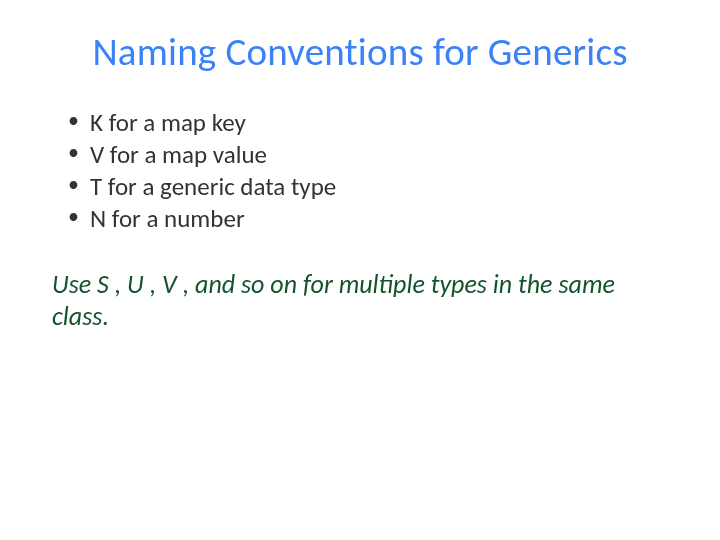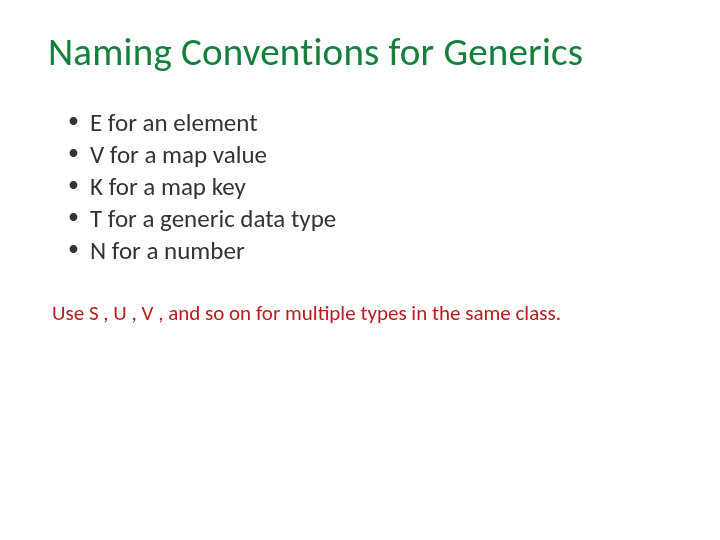--- a/index.html
+++ b/index.html
@@ -12,22 +12,22 @@
       overflow: hidden;
     }
     .slide {
       width: 100%;
       height: 100%;
       padding: 28px 48px 40px 48px;
     }
     .title {
       font-size: 39px;
       font-weight: 400;
-      text-align: left;
-      color: #15803d;
+      text-align: center;
+      color: #3b82f6;
       margin-bottom: 32px;
       letter-spacing: 0.2px;
     }
     .bullets {
       list-style: none;
       padding-left: 20px;
       margin-bottom: 34px;
     }
     .bullets li {
       position: relative;
@@ -38,33 +38,33 @@
     }
     .bullets li::before {
       content: "•";
       position: absolute;
       left: 0;
       top: 0;
       font-size: 22px;
       color: #333;
     }
     .note {
-      font-size: 21px;
+      font-size: 26px;
       line-height: 1.22;
-      color: #b91c1c;
+      color: #14532d;
       padding-left: 4px;
       padding-right: 10px;
+      font-style: italic;
     }
   </style>
 </head>
 <body>
 
 <div class="slide">
   <h1 class="title">Naming Conventions for Generics</h1>
   <ul class="bullets">
-    <li>E for an element</li>
+    <li>K for a map key</li>
     <li>V for a map value</li>
-    <li>K for a map key</li>
     <li>T for a generic data type</li>
     <li>N for a number</li>
   </ul>
   <p class="note">Use S , U , V , and so on for multiple types in the same class.</p>
 </div>
 
 </body></html>

